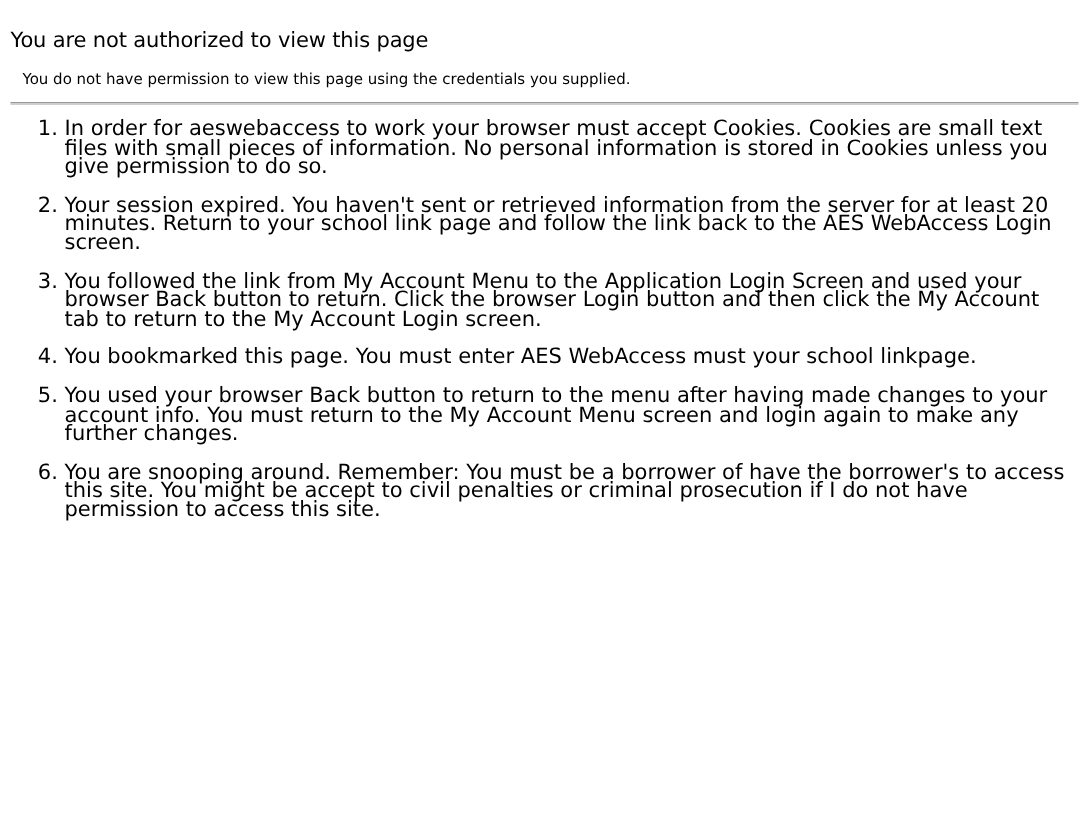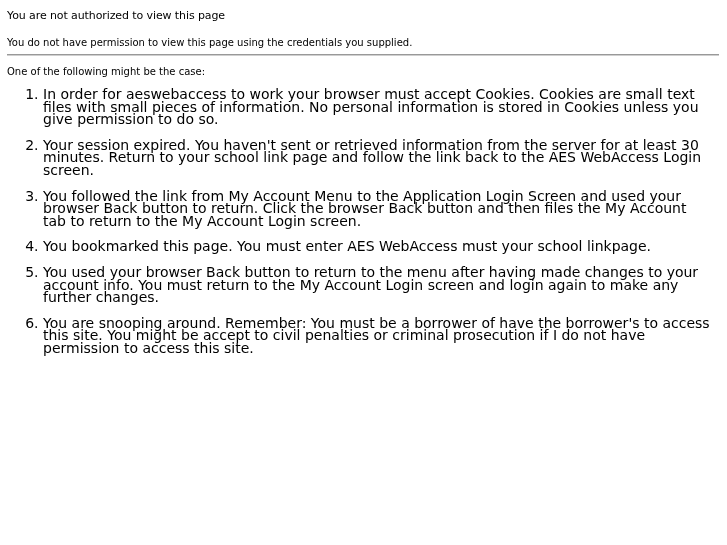--- a/index.html
+++ b/index.html
@@ -17,29 +17,29 @@
     }
     .page {
       position: absolute;
       left: 7px;
       top: 0;
       width: 713px;
     }
     h1 {
       font-family: "DejaVu Sans", sans-serif;
       font-weight: normal;
-      font-size: 11px;
+      font-size: 14px;
       margin: 0;
-      padding-top: 7px;
+      padding-top: 18px;
       line-height: 18px;
       letter-spacing: -0.1px;
     }
     .subtitle {
       font-size: 10px;
-      margin: 0;
+      margin: 8px;
       margin-top: 12px;
       line-height: 12px;
     }
     hr.rule {
       border: none;
       border-top: 1px solid #999999;
       border-bottom: 1px solid #cfcfcf;
       margin: 5px 0 0 0;
       height: 0;
       width: 712px;
@@ -61,22 +61,21 @@
       padding-left: 0px;
     }
   </style>
 </head>
 <body>
 
 <div class="page">
   <h1>You are not authorized to view this page</h1>
   <p class="subtitle">You do not have permission to view this page using the credentials you supplied.</p>
   <hr class="rule">
-  <p class="intro">One of the following might be the case:</p>
   <ol class="reasons">
     <li>In order for aeswebaccess to work your browser must accept Cookies.  Cookies are small text files with small pieces of information.  No personal information is stored in Cookies unless you give permission to do so.</li>
-    <li>Your session expired. You haven't sent or retrieved information from the server for at least 30 minutes. Return to your school link page and follow the link back to the AES WebAccess Login screen.</li>
-    <li>You followed the link from My Account Menu to the Application Login Screen and used your browser Back button to return.  Click the browser Back button and then files the My Account tab to return to the My Account Login screen.</li>
+    <li>Your session expired. You haven't sent or retrieved information from the server for at least 20 minutes. Return to your school link page and follow the link back to the AES WebAccess Login screen.</li>
+    <li>You followed the link from My Account Menu to the Application Login Screen and used your browser Back button to return.  Click the browser Login button and then click the My Account tab to return to the My Account Login screen.</li>
     <li>You bookmarked this page.  You must enter AES WebAccess must your school linkpage.</li>
-    <li>You used your browser Back button to return to the menu after having made changes to your account info.  You must return to the My Account Login screen and login again to make any further changes.</li>
+    <li>You used your browser Back button to return to the menu after having made changes to your account info.  You must return to the My Account Menu screen and login again to make any further changes.</li>
     <li>You are snooping around.  Remember: You must be a borrower of have the borrower's to access this site.  You might be accept to civil penalties or criminal prosecution if I do not have permission to access this site.</li>
   </ol>
 </div>
 
 </body></html>

